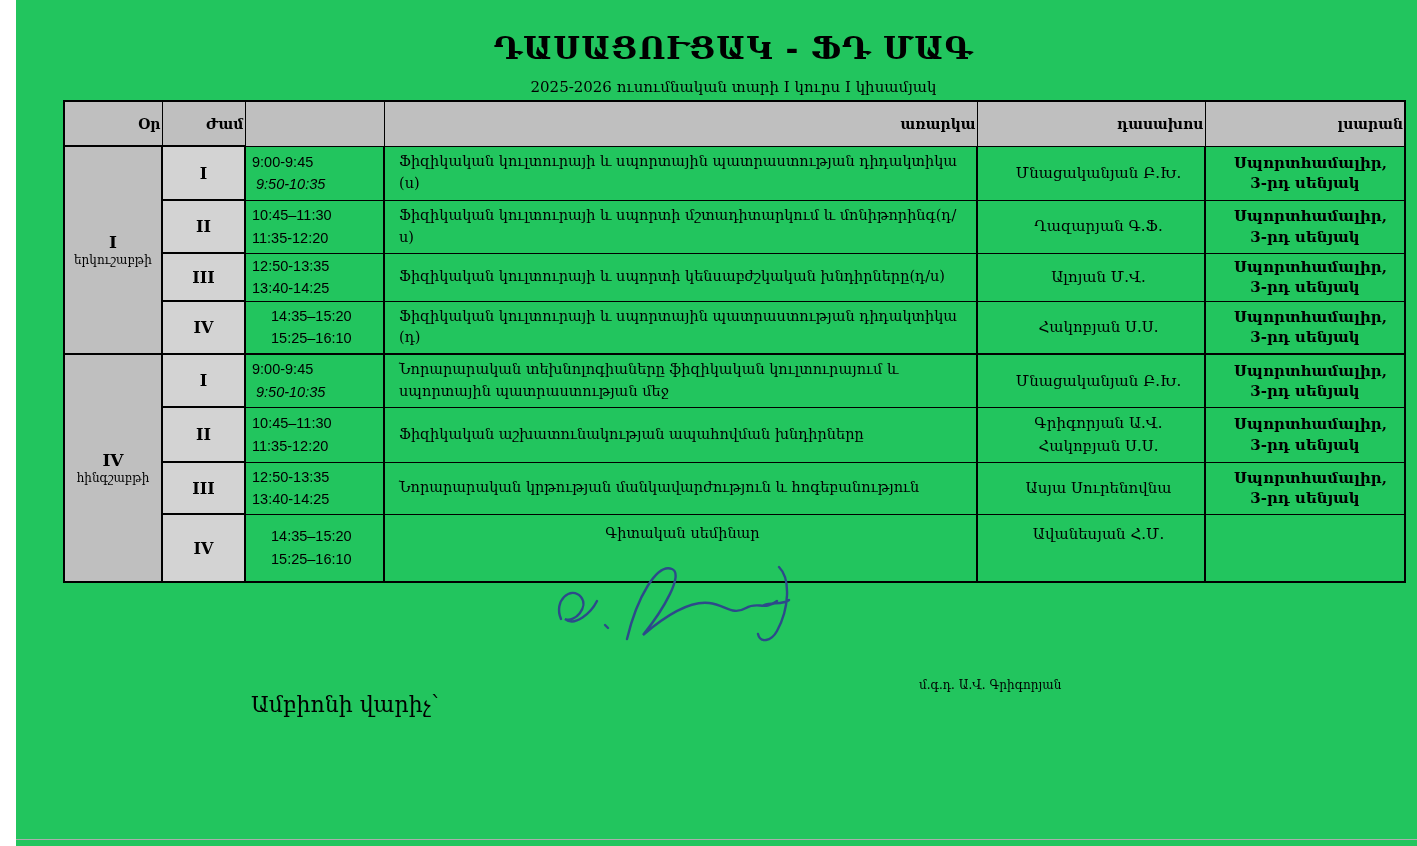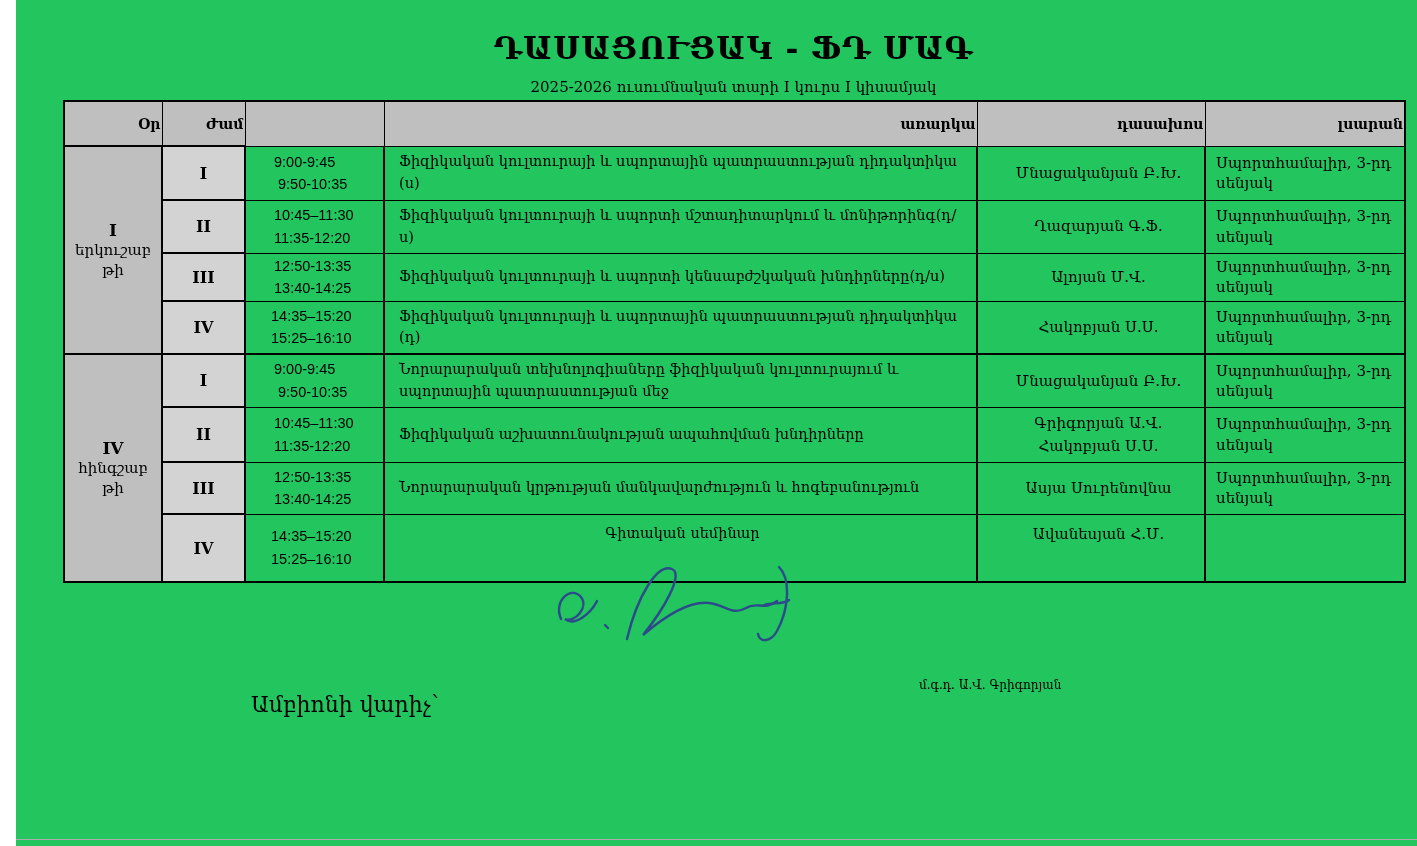--- a/index.html
+++ b/index.html
@@ -12,33 +12,33 @@
              font-size:31px;font-weight:bold;letter-spacing:1px;}
   .doc-subtitle{position:absolute;left:47px;top:78px;width:1341px;text-align:center;
                 font-size:15px;font-weight:normal;}
 
   table.sched{position:absolute;left:47px;top:100px;border-collapse:collapse;table-layout:fixed;
               width:1341px;border:2px solid #000;}
   table.sched th, table.sched td{border:1px solid #000;overflow:hidden;}
   .hdr th{background:#bfbfbf;font-size:14px;font-weight:bold;height:41px;text-align:right;}
   .day-cell{background:#bfbfbf;text-align:center;vertical-align:middle;border:2px solid #000 !important;}
   .day-roman{font-size:17px;font-weight:bold;}
-  .day-name{font-size:15px;word-break:break-all;line-height:1.35;padding:0 8px;}
+  .day-name{font-size:12px;word-break:break-all;line-height:1.35;padding:0 8px;}
   .hour-cell{background:#d3d3d3;text-align:center;vertical-align:middle;
              font-size:16px;font-weight:bold;border:2px solid #000 !important;}
   .time-cell{font-family:"Liberation Sans", sans-serif;font-size:14.5px;line-height:1.55;
-             vertical-align:middle;padding-left:28px;border-left:2px solid #000 !important;}
+             vertical-align:middle;padding-left:6px;border-left:2px solid #000 !important;}
   .time-cell.t-indent{padding-left:25px;}
-  .time-cell .t2{padding-left:4px;}
+  .time-cell .t2{padding-left:4px;font-style:italic;}
   .subject-cell{font-size:14.5px;vertical-align:middle;padding:4px 10px 4px 14px;line-height:1.5;
                 border-left:2px solid #000 !important;}
   .lecturer-cell{font-size:15px;text-align:center;vertical-align:middle;line-height:1.5;
                  border-left:2px solid #000 !important;padding-left:16px;}
-  .room-cell{font-size:15px;vertical-align:middle;line-height:1.35;padding:2px 10px;
-             border-left:2px solid #000 !important;}
+  .room-cell{font-size:15px;text-align:center;vertical-align:middle;line-height:1.35;padding:2px 28px;
+             border-left:2px solid #000 !important;font-weight:bold;}
   tr.group-start td{border-top:2px solid #000;}
 
   .sig{position:absolute;left:515px;top:545px;}
   .footer-left{position:absolute;left:235px;top:692px;font-size:22px;}
   .footer-right{position:absolute;left:903px;top:678px;font-size:12px;}
 </style>
 </head>
 <body>
 
 <div class="page">

